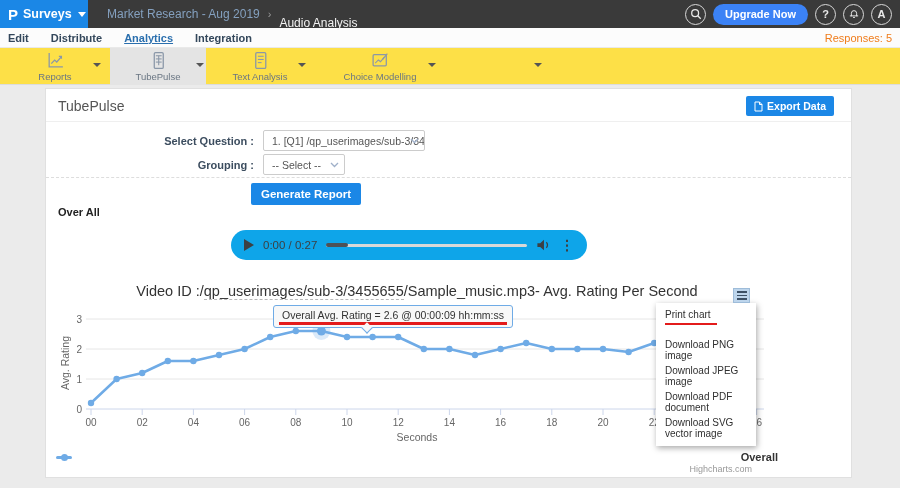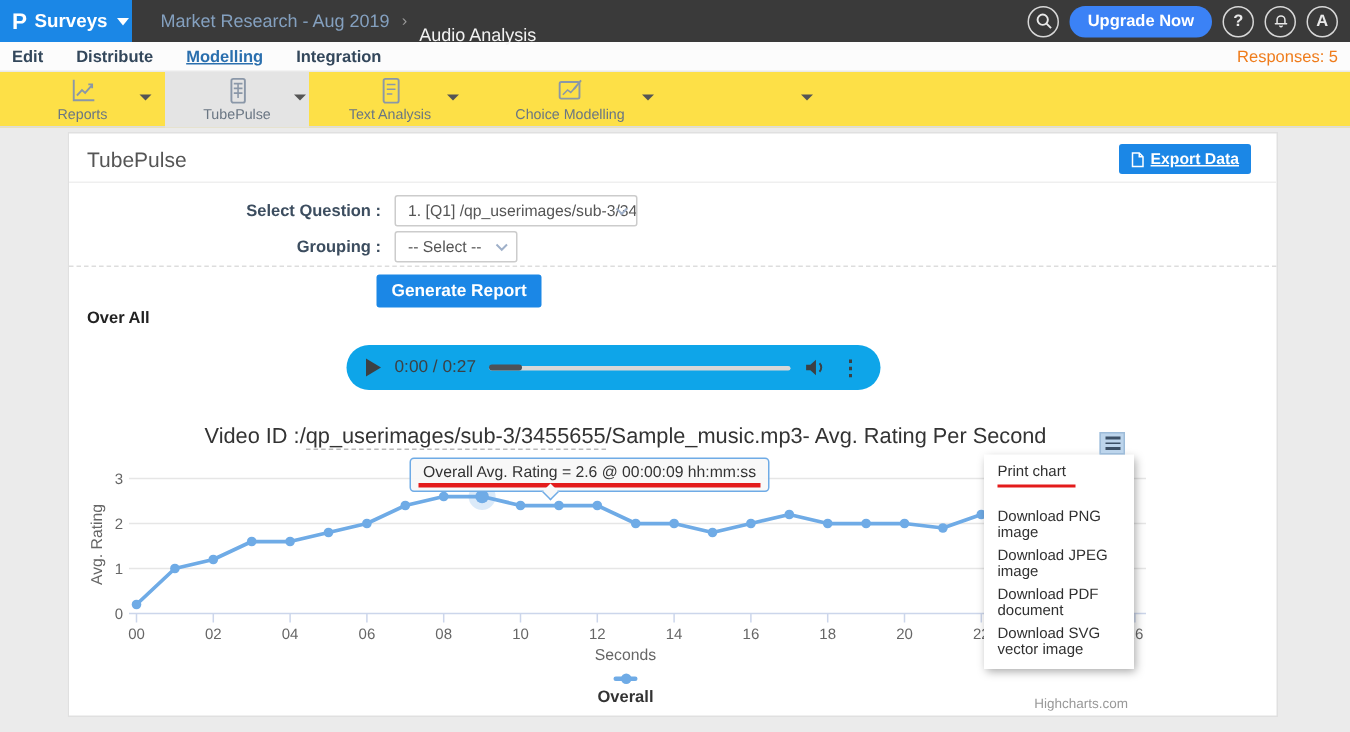--- a/index.html
+++ b/index.html
@@ -32,21 +32,21 @@
   .tg .ticon { display:block; margin:0 auto; }
   .tg .tlabel { display:block; font-size:9.5px; color:#6a7683; margin-top:1px; }
   .tactive { position:absolute; left:110px; top:0; width:96px; height:37px; background:#e4e4e4; }
   .tcaret { position:absolute; top:15px; width:0; height:0; border-left:4px solid transparent; border-right:4px solid transparent; border-top:4px solid #555; cursor:pointer; }
 
   
   .content { position:absolute; left:0; top:85px; width:900px; height:403px; background:#ebebeb; }
   .card { position:absolute; left:45px; top:3px; width:807px; height:390px; background:#fff; border:1px solid #e0e0e0; }
   .panel-head { position:absolute; left:0; top:0; width:100%; height:33px; border-bottom:1px solid #efefef; }
   .panel-title { position:absolute; left:12px; top:9px; font-size:14px; color:#555; }
-  .export-btn { position:absolute; right:17px; top:7px; height:20px; padding:0 8px; background:#1b87e6; border:none; border-radius:2px; color:#fff; font-size:10.5px; font-weight:bold; font-family:inherit; display:flex; align-items:center; gap:4px; cursor:pointer;text-decoration:underline; }
+  .export-btn { position:absolute; right:17px; top:7px; height:20px; padding:0 8px; background:#1b87e6; border:none; border-radius:2px; color:#fff; font-size:10.5px; font-weight:bold; font-family:inherit; display:flex; align-items:center; gap:4px; cursor:pointer; }
 
   .form-label { position:absolute; left:0; width:208px; text-align:right; font-size:11px; font-weight:bold; color:#3c4d5f; }
   .dd { position:absolute; left:217px; height:21px; border:1px solid #ccc; border-radius:2px; background:#fff; font-size:10.5px; color:#555; display:flex; align-items:center; padding:0 20px 0 8px; cursor:pointer; white-space:nowrap; overflow:hidden; }
   .dd .chev { position:absolute; right:5px; top:7px; }
   .dashed-hr { position:absolute; left:0; top:88px; width:100%; border-top:1px dashed #ddd; }
   .generate-btn { position:absolute; left:205px; top:94px; height:22px; padding:0 10px; background:#1b87e6; border:none; border-radius:2px; color:#fff; font-size:11.5px; font-weight:bold; font-family:inherit; cursor:pointer; }
   .overall-label { position:absolute; left:12px; top:117px; font-size:11px; font-weight:bold; color:#222; }
 
   
   .audio { position:absolute; left:185px; top:141px; width:356px; height:30px; background:#0ea5e9; border-radius:15px; display:flex; align-items:center; padding:0 13px; gap:9px; }
@@ -57,21 +57,21 @@
   .kebab { color:#3c4043; font-size:14px; font-weight:bold; line-height:1; letter-spacing:0; cursor:pointer; }
 
   
   .chart { position:absolute; left:10px; top:190px; width:722px; height:200px; }
   .chart-title { position:absolute; left:0; top:4px; width:100%; text-align:center; font-size:14.5px; color:#333; white-space:nowrap; }
   .chart-title .u { border-bottom:1px dashed #b9b9b9; }
   #chart-svg { position:absolute; left:0; top:0; }
   #chart-svg text.axlbl { font-size:10px; fill:#666; font-family:"Liberation Sans", sans-serif; }
   .ylab { position:absolute; left:-26px; top:78px; width:70px; text-align:center; transform:rotate(-90deg); font-size:10.5px; color:#666; }
   .xlab { position:absolute; left:0; top:152px; width:722px; text-align:center; font-size:10.5px; color:#666; }
-  .legend { position:absolute; left:0; top:172px; width:722px; display:flex; align-items:center; justify-content:space-between; gap:5px; cursor:pointer;flex-direction:column; }
+  .legend { position:absolute; left:0; top:172px; width:722px; display:flex; align-items:center; justify-content:space-between; gap:5px; cursor:pointer; }
   .legend .lg-line { width:16px; height:3px; border-radius:2px; position:relative; }
   .legend .lg-dot { position:absolute; left:5px; top:-2px; width:7px; height:7px; border-radius:50%; }
   .legend .lg-text { font-size:11px; font-weight:bold; color:#333; }
   .credits { position:absolute; right:26px; top:185px; font-size:9px; color:#999; }
 
   .hc-tooltip { position:absolute; left:170px; top:26px; background:rgba(248,248,248,.96); border:1px solid #6fabe6; border-radius:3px; padding:3px 8px 6px 8px; font-size:10.5px; color:#333; white-space:nowrap; z-index:5;margin-left:47px; }
   .hc-tooltip .redline { position:absolute; left:5px; right:5px; bottom:2px; height:3px; background:#e31b1b; }
   .hc-tooltip .tip-arrow { position:absolute; left:89px; bottom:-5px; width:8px; height:8px; background:#f8f8f8; border-right:1px solid #6fabe6; border-bottom:1px solid #6fabe6; transform:rotate(45deg); }
 
   .ctx-btn { position:absolute; left:677px; top:9px; width:17px; height:15px; background:#bdd5ec; border:1px solid #9ebcd9; display:flex; flex-direction:column; justify-content:center; gap:2px; padding:0 2.5px; cursor:pointer; z-index:7; }
@@ -109,21 +109,21 @@
         <path d="M4.5 10.5 V7 a3.5 3.5 0 0 1 7 0 V10.5 M3 10.5 h10 M7 12.5 a1.2 1.2 0 0 0 2 0" fill="none" stroke="#e9e9e9" stroke-width="1.3" stroke-linecap="round"></path>
       </svg>
     </span>
     <span class="circle-btn">A</span>
   </div>
 </header>
 
 <nav class="subnav">
   <span class="nav-item">Edit</span>
   <span class="nav-item">Distribute</span>
-  <span class="nav-item active">Modelling</span>
+  <span class="nav-item active">Analytics</span>
   <span class="nav-item">Integration</span>
   <span class="responses">Responses: 5</span>
 </nav>
 
 <div class="toolbar">
   <span class="tactive"></span>
 
   <div class="tg" style="left:22px;width:66px;">
     <svg class="ticon" width="19" height="19" viewBox="0 0 18 18">
       <path d="M3 2 v13 h13" fill="none" stroke="#8a97a8" stroke-width="1.2"></path>

